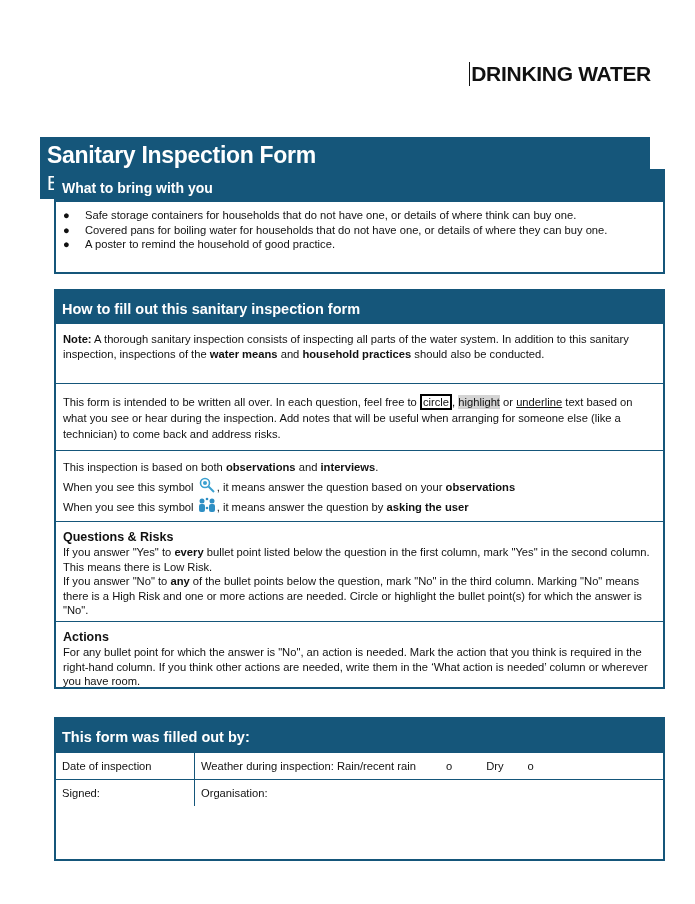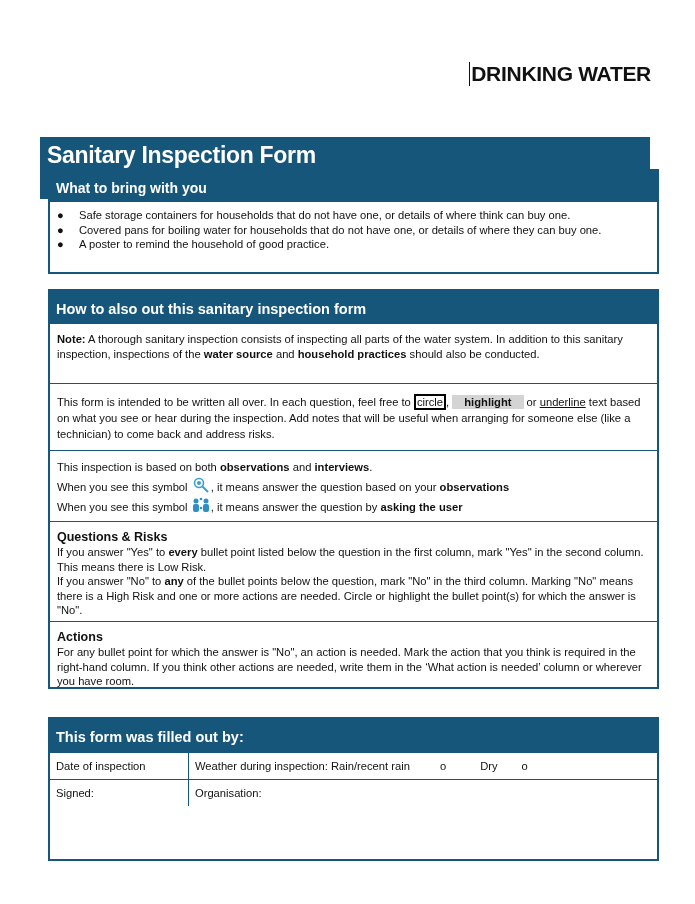--- a/index.html
+++ b/index.html
@@ -13,35 +13,35 @@
       font-size: 21px; font-weight: bold; letter-spacing: -0.3px;
       color: #111; border-left: 1.5px solid #111; padding-left: 1px; line-height: 24px;
     }
     .title-block {
       position: absolute; left: 40px; top: 92px; width: 610px; height: 62px;
       background: #15567a; color: #fff; box-sizing: border-box; padding: 3px 0 0 7px; margin-top: 45px;
     }
     .title-block .t1 { font-size: 23px; font-weight: bold; line-height: 30px; letter-spacing: -0.3px; }
     .title-block .t2 { font-size: 19.5px; line-height: 26px; }
     .box {
-      position: absolute; left: 48px; width: 611px; box-sizing: border-box;
+      position: absolute; left: 54px; width: 611px; box-sizing: border-box;
       border: 2.5px solid #15567a; background: #fff;
     }
     .box-head {
       background: #15567a; color: #fff; font-weight: bold; font-size: 14px;
       padding: 0 6px; height: 30px; line-height: 34px;
     }
     .box-head.big { height: 32px; line-height: 36px; font-size: 14.5px; }
     .sec { padding: 6px 7px; font-size: 11.2px; line-height: 14.5px; border-top: 1.5px solid #15567a; }
     .sec:first-of-type { border-top: none; }
     .sec b { font-weight: bold; }
     .bul { display: flex; }
     .bul .dot { width: 22px; flex: 0 0 22px; }
     .circled { border: 2px solid #000; padding: 0 1px; }
-    .hl { background: #d4d4d4; padding: 1px 12px; font-weight: bold; }
+    .hl { background: #d4d4d4; padding: 1px 0; }
     .ul { text-decoration: underline; }
     .subhead { font-weight: bold; font-size: 12.5px; line-height: 16px; }
     .icon-inline { display: inline-block; width: 18px; height: 16px; vertical-align: -2px; margin: 0 1px; }
     table.fill { width: 100%; border-collapse: collapse; font-size: 11.2px; }
     table.fill td { border-top: 1.5px solid #15567a; height: 26px; padding: 0 6px; vertical-align: middle; }
     table.fill td + td { border-left: 1.5px solid #15567a; }
     .opt { display: inline-block; margin-left: 30px; }
   </style>
 </head>
 <body>
@@ -65,24 +65,24 @@
         <span>Covered pans for boiling water for households that do not have one, or details of where they can buy one.</span>
       </div>
     <div class="bul">
         <span class="dot">●</span>
         <span>A poster to remind the household of good practice.</span>
       </div>
   </div>
 </div>
 
 <div class="box" style="top:289px; height:400px;">
-  <div class="box-head big">How to also out this sanitary inspection form</div>
+  <div class="box-head big">How to fill out this sanitary inspection form</div>
 
   <div class="sec" style="height:45px; padding-top:8px;">
-    <div><b>Note:</b><span> A thorough sanitary inspection consists of inspecting all parts of the water system. In addition to this sanitary inspection, inspections of the </span><b>water source</b><span> and </span><b>household practices</b><span> should also be conducted.</span></div>
+    <div><b>Note:</b><span> A thorough sanitary inspection consists of inspecting all parts of the water system. In addition to this sanitary inspection, inspections of the </span><b>water means</b><span> and </span><b>household practices</b><span> should also be conducted.</span></div>
   </div>
 
   <div class="sec" style="height:50px; padding-top:10px; line-height:16px;">
     <span>This form is intended to be written all over. In each question, feel free to </span><span class="circled">circle</span><span>, </span><span class="hl">highlight</span><span> or </span><span class="ul">underline</span><span> text based on what you see or hear during the inspection. Add notes that will be useful when arranging for someone else (like a technician) to come back and address risks.</span>
   </div>
 
   <div class="sec" style="height:58px; padding-top:6px; line-height:20px;">
     <div><span>This inspection is based on both </span><b>observations</b><span> and </span><b>interviews</b><span>.</span></div>
     <div><span>When you see this symbol </span><span class="icon-inline"><svg width="18" height="16" viewBox="0 0 18 16">
             <circle cx="7" cy="6" r="4.5" fill="none" stroke="#3aa0d0" stroke-width="1.6"></circle>

